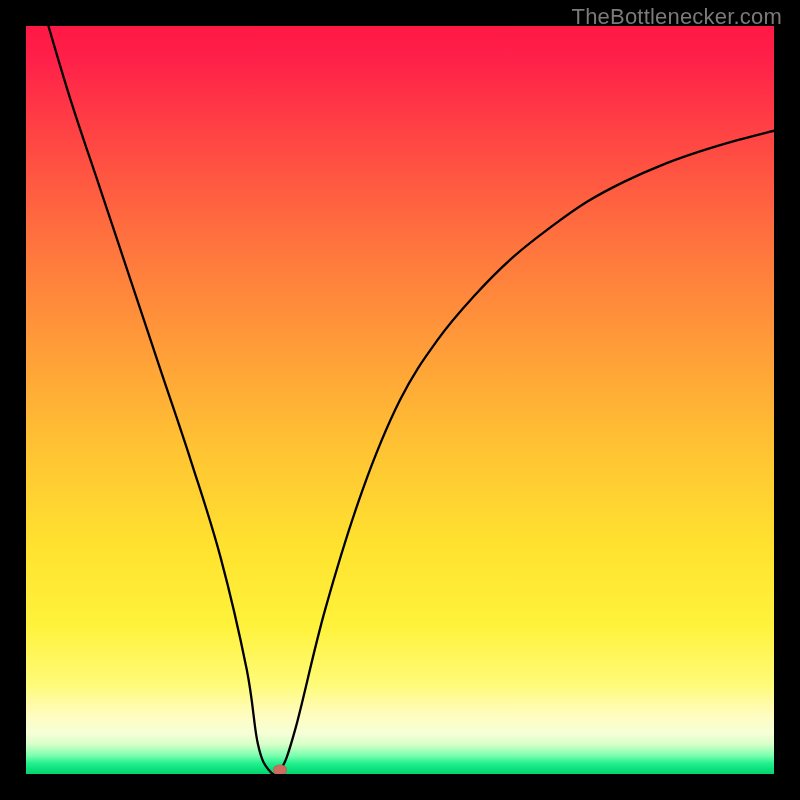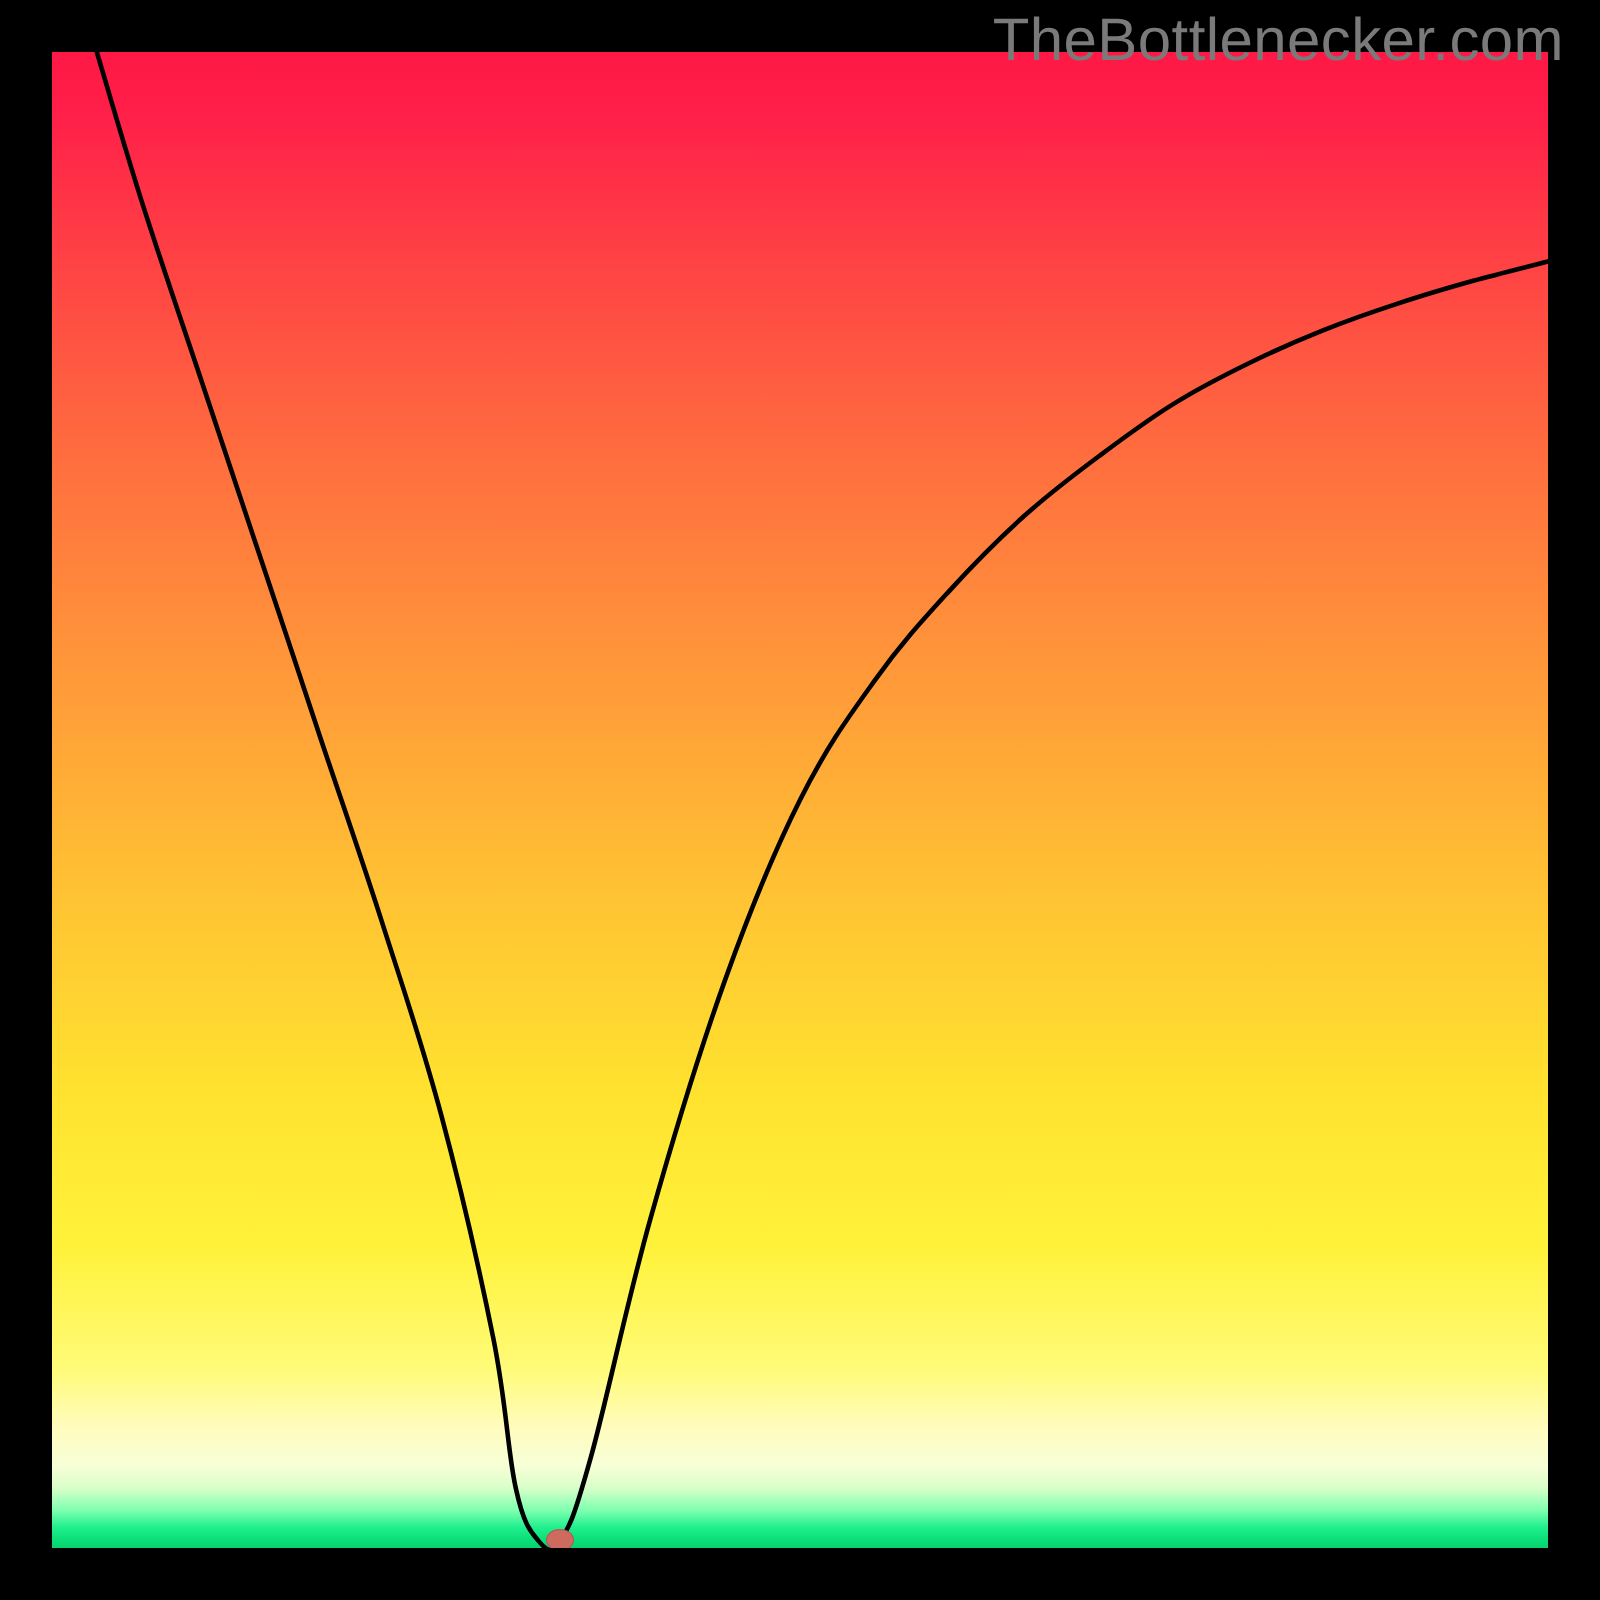--- a/index.html
+++ b/index.html
@@ -8,21 +8,21 @@
     height: 800px;
     background: #000;
     position: relative;
     font-family: Arial, Helvetica, sans-serif;
   }
   .watermark {
     position: absolute;
     top: 4px;
     right: 18px;
     color: #7a7a7a;
-    font-size: 30px;
+    font-size: 22px;
     letter-spacing: 0.2px;
     z-index: 10;
   }
   .plot-area {
     position: absolute;
     left: 26px;
     top: 26px;
     width: 748px;
     height: 748px;
     overflow: hidden;

